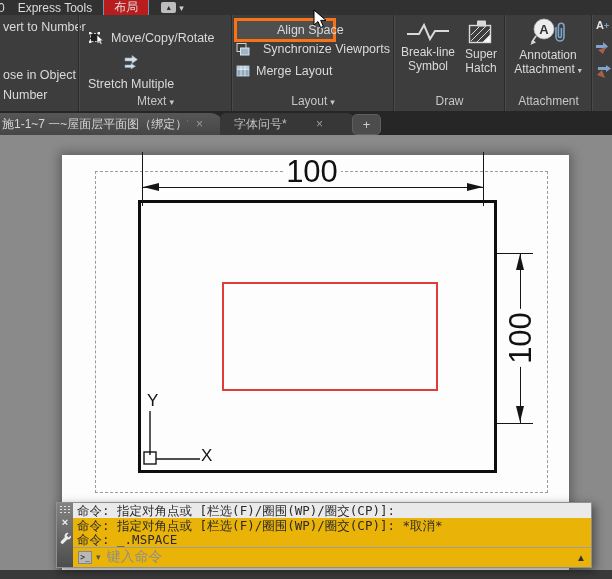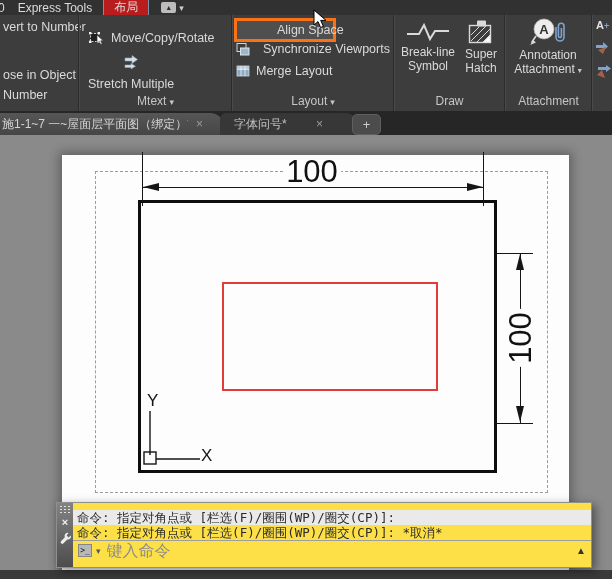--- a/index.html
+++ b/index.html
@@ -61,32 +61,32 @@
           padding:0 3px;font-family:"Liberation Sans",sans-serif;}
 
   
   .cmdwin{position:absolute;left:56px;top:502px;width:536px;height:66px;display:flex;z-index:20;
           border:1px solid #8f8f8f;box-shadow:3px 3px 9px rgba(0,0,0,0.45);box-sizing:border-box;}
   .cmdstrip{width:16px;background:linear-gradient(#828282,#4d4d4d);display:flex;flex-direction:column;
             align-items:center;gap:3px;padding-top:2px;box-sizing:border-box;}
   .dots{width:12px;height:9px;background-image:radial-gradient(#e2e2e2 1px,transparent 1.1px);
         background-size:4px 3px;}
   .stripx{color:#f0f0f0;font-size:11px;font-weight:bold;line-height:11px;}
-  .cmdmain{flex:1;background:#fde047;display:flex;flex-direction:column;min-width:0;justify-content:center;}
+  .cmdmain{flex:1;background:#eab308;display:flex;flex-direction:column;min-width:0;}
   .chist{height:15px;line-height:15px;font-family:"DejaVu Sans Mono",monospace;font-size:12.5px;
          color:#2b2b2b;padding-left:4px;white-space:nowrap;overflow:hidden;}
   .chist.hl{background:#eaeaea;}
   .cinput{height:20px;border-top:1px solid #9e9e9e;display:flex;align-items:center;gap:4px;
           padding:0 5px;}
   .pchip{width:14px;height:13px;background:#b8b8b8;border:1px solid #868686;color:#222;
          font-family:"DejaVu Sans Mono",monospace;font-size:8px;display:flex;align-items:center;
          justify-content:center;box-sizing:border-box;}
   .cinput .caret{font-size:9px;color:#555;}
   .cmdfield{flex:1;border:none;background:transparent;outline:none;
-            font-family:Liberation Serif, serif;font-size:16px;color:#333;min-width:0;}
+            font-family:Liberation Mono, monospace;font-size:14px;color:#333;min-width:0;}
   .cmdfield::placeholder{color:#8e8e8e;}
   .expand{color:#333;font-size:10px;}
 
   .bstrip{position:absolute;left:0;top:570px;width:612px;height:9px;background:#3a3a3a;}
   .cursor{position:absolute;left:313px;top:9px;z-index:50;}
   svg text{font-family:"Liberation Sans",sans-serif;}
 </style>
 </head>
 <body>
 
@@ -280,20 +280,21 @@
     <div class="cmdstrip">
       <div class="dots"></div>
       <div class="stripx">×</div>
       <svg width="12" height="14" viewBox="0 0 12 14">
         <path d="M9.5,2 a3,3 0 0 0 -3.6,4.2 L2.2,10 a1.6,1.6 0 0 0 2.3,2.3 L8.3,8.5 a3,3 0 0 0 3.4,-4 L9.6,6.4 L7.6,4.4 Z" fill="#ececec"></path>
       </svg>
     </div>
     <div class="cmdmain">
       <div class="chist hl">命令: 指定对角点或 [栏选(F)/圈围(WP)/圈交(CP)]:</div>
       <div class="chist">命令: 指定对角点或 [栏选(F)/圈围(WP)/圈交(CP)]: *取消*</div>
+      <div class="chist">命令: _.MSPACE</div>
       <div class="cinput">
         <span class="pchip">&gt;_</span>
         <span class="caret">▾</span>
         <input class="cmdfield" placeholder="键入命令" style="">
         <span class="expand">▲</span>
       </div>
     </div>
   </div>
 
   <div class="bstrip"></div>

